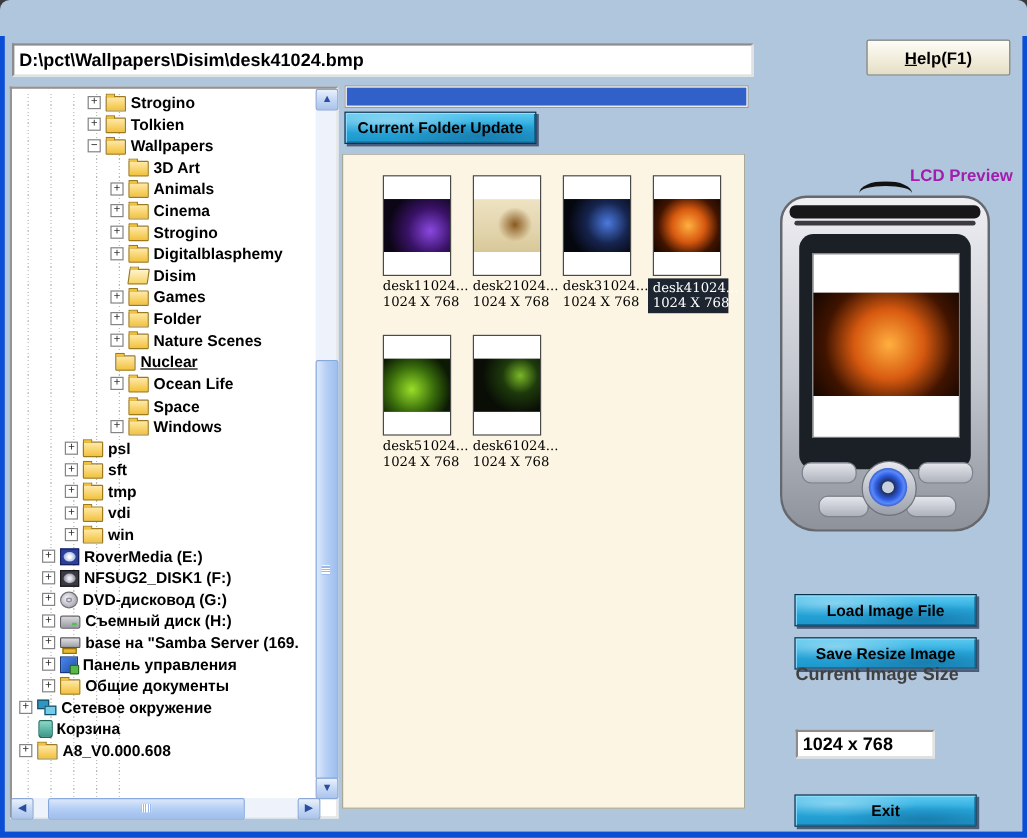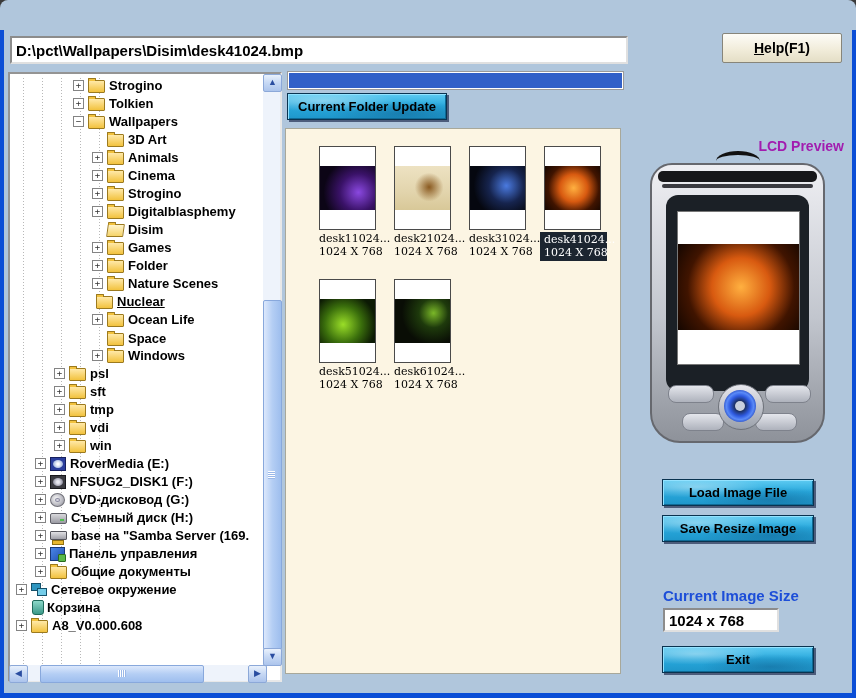--- a/index.html
+++ b/index.html
@@ -128,22 +128,22 @@
   .bezel{position:absolute;left:14px;top:30px;width:143px;height:196px;background:#1B2026;border-radius:12px;}
   .screen{position:absolute;left:11px;top:16px;width:121px;height:152px;background:#fff;border:1px solid #777;}
   .screen .art-prev{position:absolute;left:0;top:32px;width:121px;height:86px;}
   .pill{position:absolute;width:44px;height:16px;border-radius:8px;border:1px solid #7E828C;
     background:linear-gradient(180deg,#E4E6EC,#AEB2BC);}
   .dpad-outer{position:absolute;left:66px;top:219px;width:44px;height:44px;border-radius:50%;
     background:linear-gradient(180deg,#E8E8EE,#9AA0AA);border:1px solid #6E727A;}
   .dpad-ring{position:absolute;left:5px;top:5px;width:32px;height:32px;border-radius:50%;
     background:radial-gradient(circle,#1A2A50 20%,#2E5AE0 45%,#5A8AF8 60%,#1A3AB0 80%);}
   .dpad-core{position:absolute;left:11px;top:11px;width:10px;height:10px;border-radius:50%;background:#C8D0DE;}
-  .rbtn{left:662px;width:150px;}
-  .size-label{position:absolute;left:663px;top:587px;font:bold 15px "Liberation Sans",sans-serif;color:#1d4ed8;}
+  .rbtn{left:662px;width:150px;margin-top:16px;}
+  .size-label{position:absolute;left:663px;top:554px;font:bold 15px "Liberation Sans",sans-serif;color:#404040;}
   .size-input{position:absolute;left:663px;top:608px;width:104px;height:20px;border:2px inset #e0e0e0;
     background:#fff;font:bold 15px "Liberation Sans",sans-serif;padding:0 4px;}
 </style>
 </head>
 <body>
 
 <div id="app">
 
   <div class="border-strip bs-left"></div>
   <div class="border-strip bs-right"></div>

